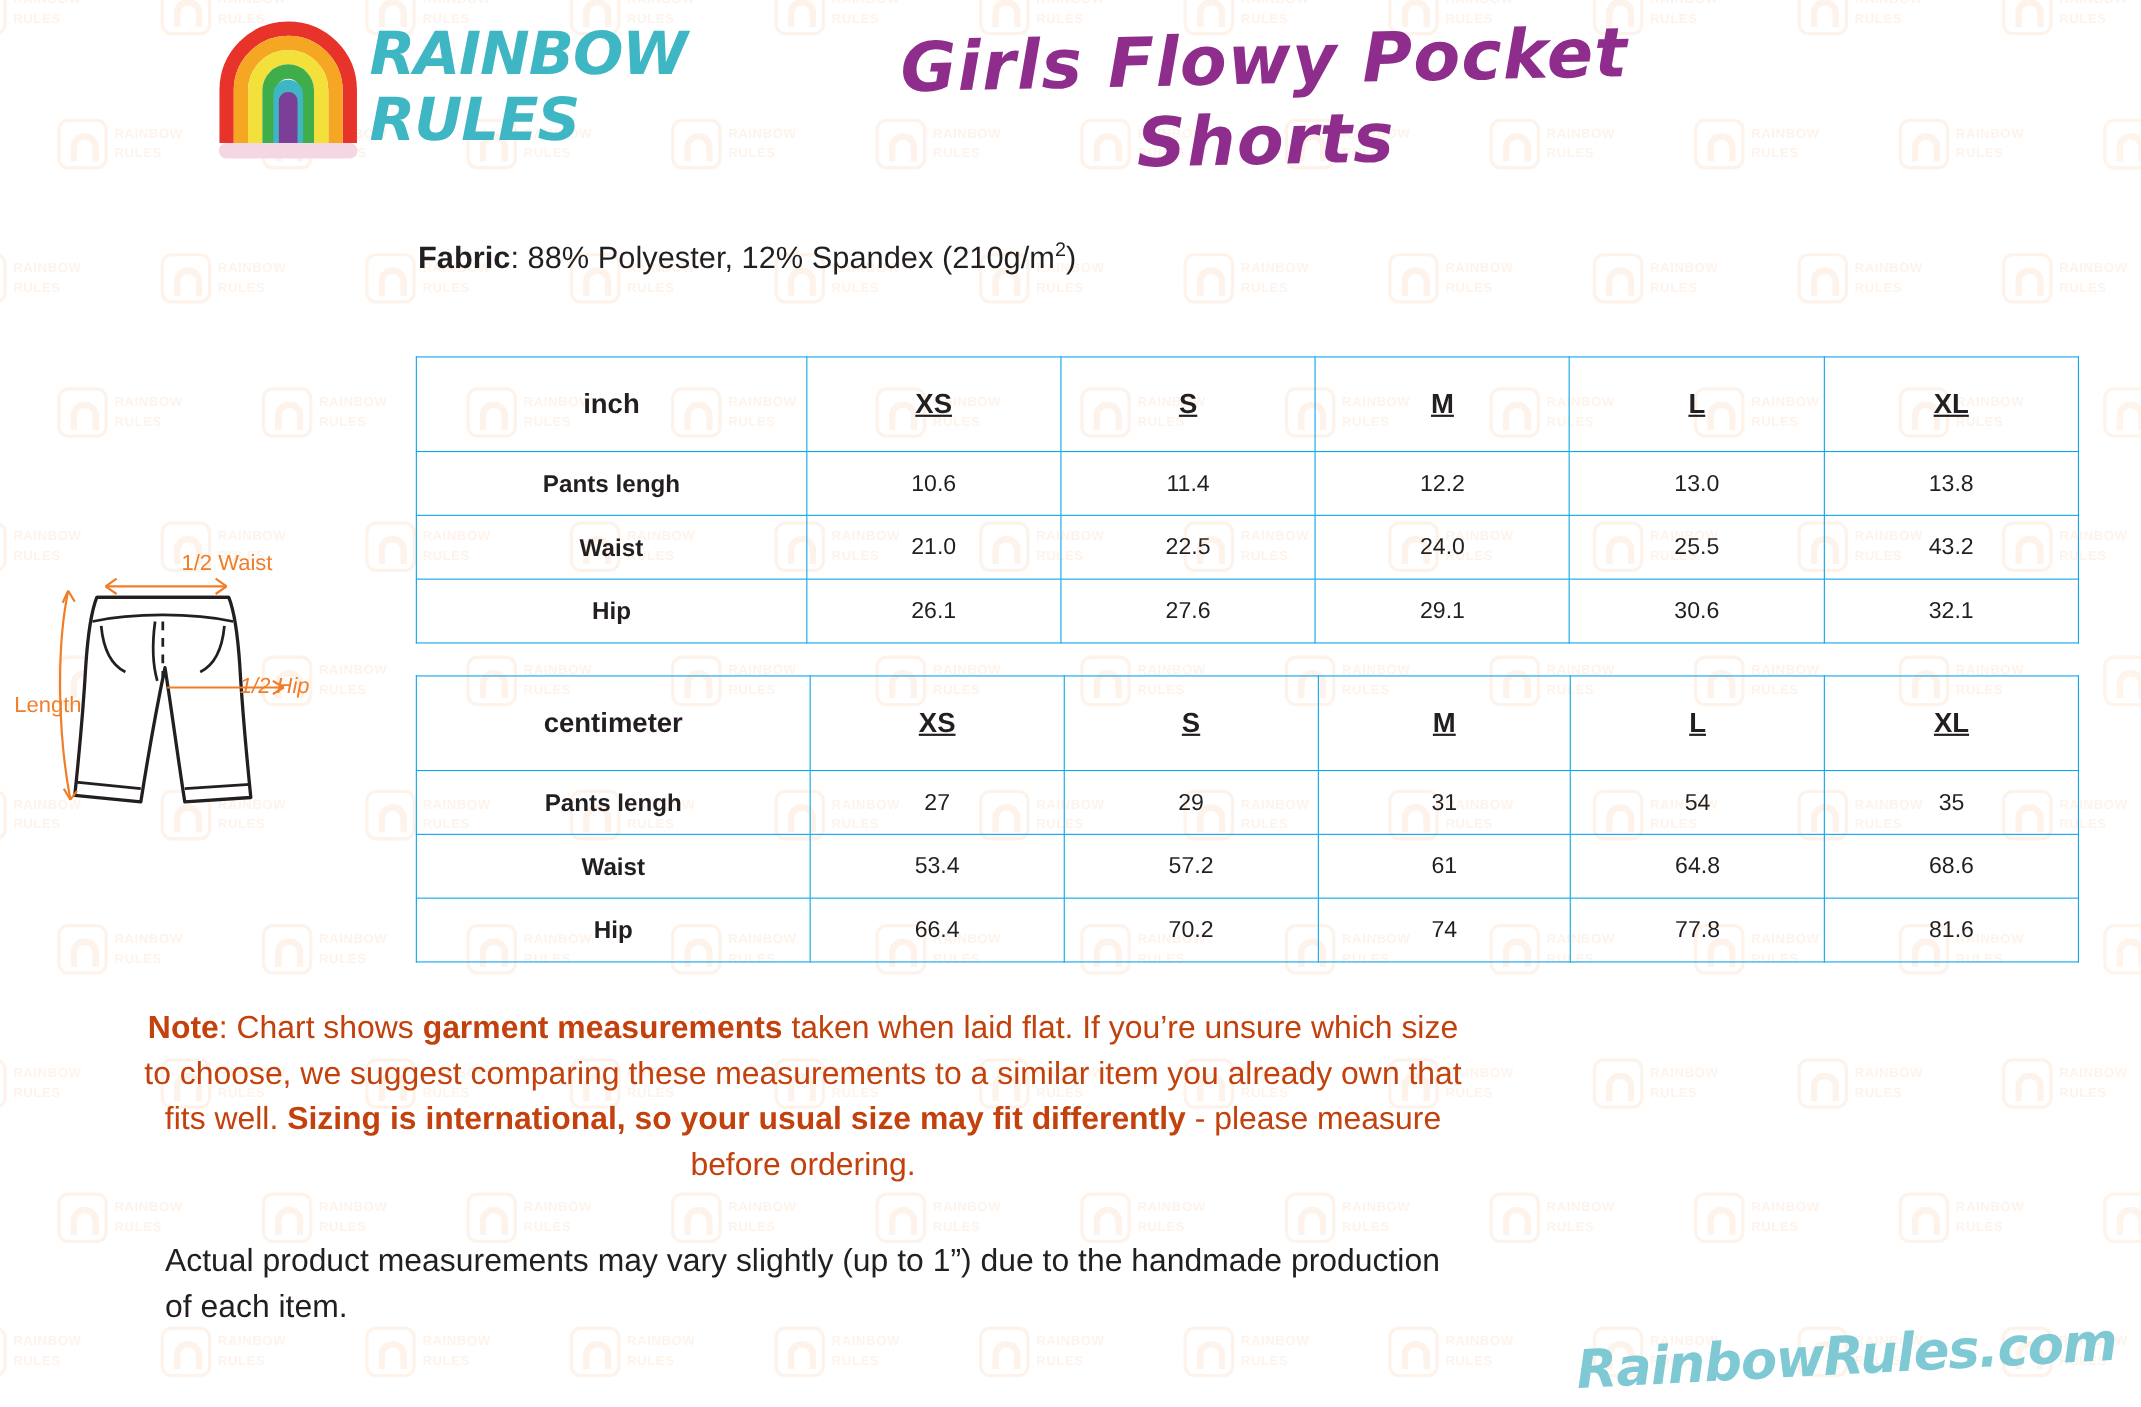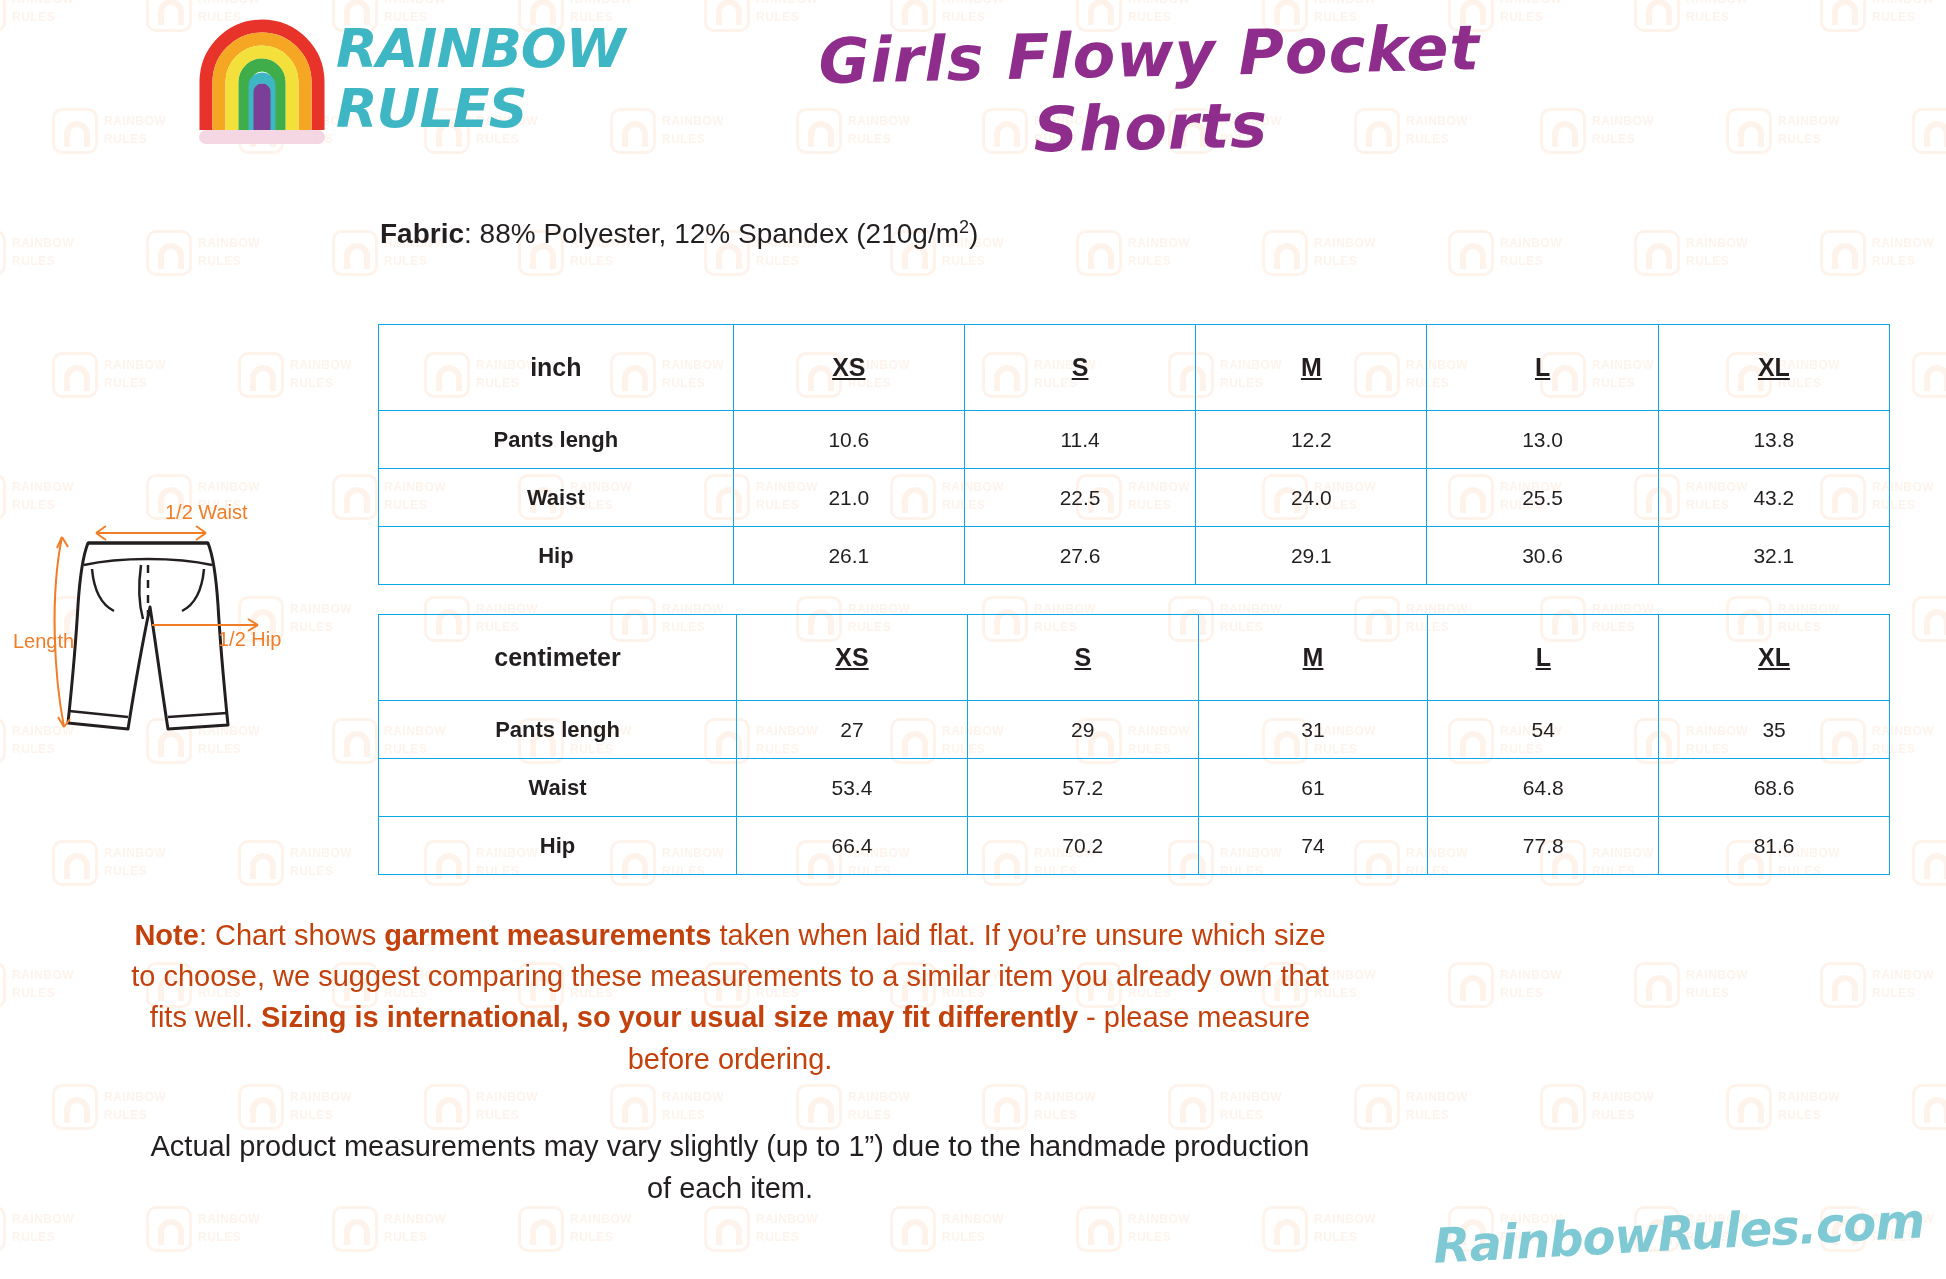--- a/index.html
+++ b/index.html
@@ -163,40 +163,40 @@
     width: 340px; height: 330px;
   }
   #diagram svg { display: block; }
   .dim-label {
     position: absolute;
     font-size: 20px;
     color: #f07d28;
     font-family: "Liberation Sans", sans-serif;
   }
   #lbl-halfwaist { left: 155px; top: 6px; }
-  #lbl-halfhip { left: 208px; top: 133px; }
+  #lbl-halfhip { left: 208px; top: 118px; font-style: italic; }
   #lbl-length { left: 3px; top: 135px; }
 
   
   #note {
     position: absolute;
     left: 130px; top: 915px;
     width: 1200px;
     text-align: center;
     font-size: 29px;
     line-height: 1.42;
     color: #c2410c;
   }
   #note b { font-weight: bold; }
 
   #disclaimer {
     position: absolute;
     left: 150px; top: 1125px;
     width: 1160px;
-    text-align: center;
+    text-align: left;
     font-size: 29px;
     line-height: 1.45;
     color: #231f20;
   }
 
   #footer-url {
     position: absolute;
     right: 22px; bottom: 18px;
     font-family: "DejaVu Sans", sans-serif;
     font-style: italic;

